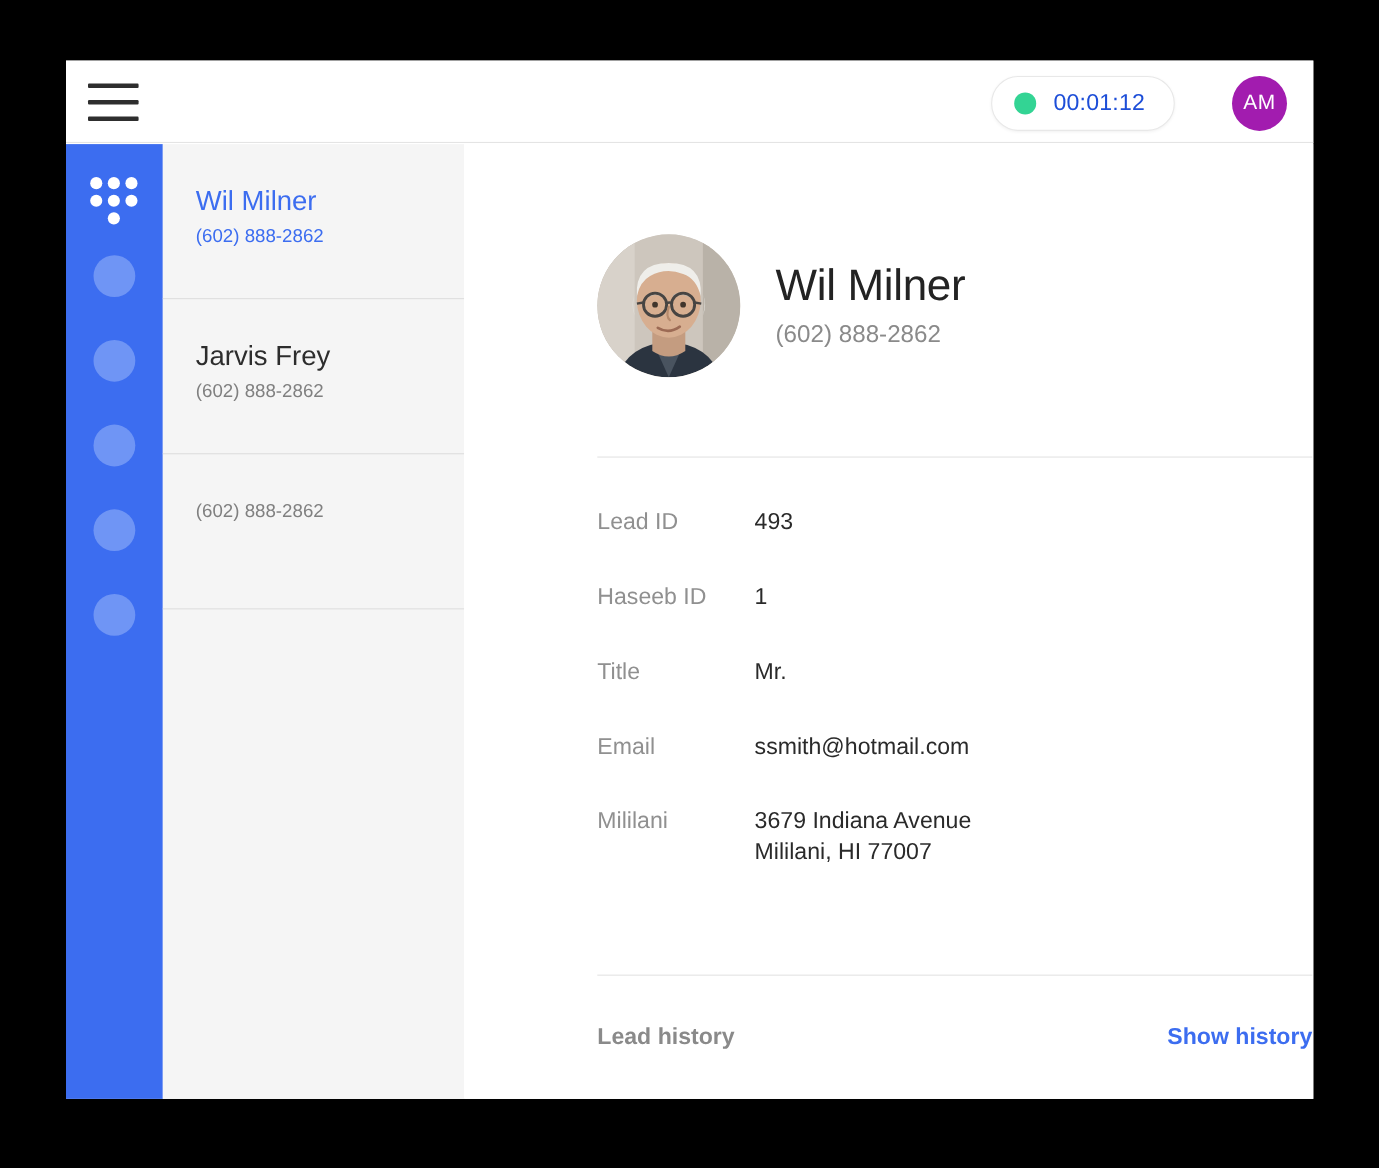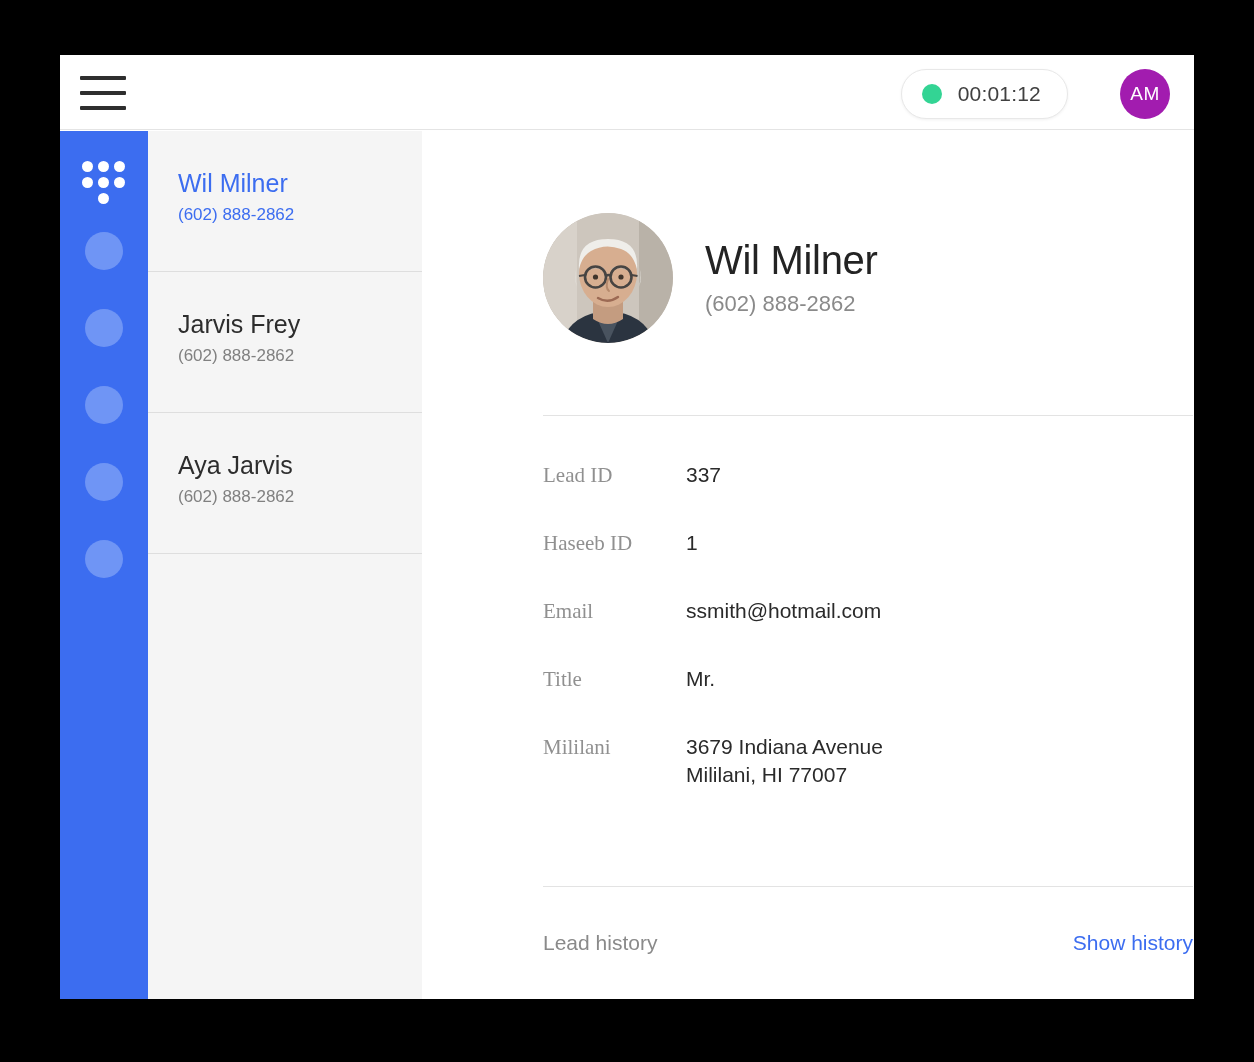--- a/index.html
+++ b/index.html
@@ -63,21 +63,21 @@
     cursor: pointer;
   }
   #status-dot {
     width: 20px; height: 20px;
     border-radius: 50%;
     background: #33d494;
     flex: 0 0 auto;
   }
   #timer-text {
     font-size: 21px;
-    color: #404040;
+    color: #1d4ed8;
     letter-spacing: 0.2px;
     white-space: nowrap;
   }
 
   #user-avatar {
     position: absolute;
     right: 24px; top: 14px;
     width: 50px; height: 50px;
     border-radius: 50%;
     background: #a21caf;
@@ -202,36 +202,36 @@
     align-items: flex-start;
     margin-bottom: 40px;
   }
   .field-row:last-child { margin-bottom: 0; }
   .field-label {
     width: 143px;
     flex: 0 0 143px;
     font-size: 21px;
     color: #909090;
     line-height: 28px;
-    font-family: Liberation Serif, serif;
   }
   .field-value {
     font-size: 21px;
     color: #2a2a2a;
     line-height: 28px;
     white-space: pre-line;
   }
 
   #history-row {
     position: absolute;
     left: 121px; top: 800px;
     width: 650px;
     display: flex;
     align-items: center;
     justify-content: space-between;
+    font-weight: bold;
   }
   #history-label {
     font-size: 21px;
     color: #8a8a8a;
   }
   #show-history-link {
     font-size: 21px;
     color: #3c6df0;
     cursor: pointer;
     margin-left: 36px;
@@ -284,21 +284,20 @@
       <div class="contact-name">Wil Milner</div>
       <div class="contact-phone">(602) 888-2862</div>
     </div>
 
     <div class="contact-item">
       <div class="contact-name">Jarvis Frey</div>
       <div class="contact-phone">(602) 888-2862</div>
     </div>
 
     <div class="contact-item">
-      <div class="contact-name">Aya Jarvis</div>
       <div class="contact-phone">(602) 888-2862</div>
     </div>
   </div>
 
   <div id="detail-pane">
 
     <div id="profile-header">
       <div id="profile-photo">
         <svg viewBox="0 0 130 130" width="130" height="130" aria-hidden="true">
           <defs>
@@ -343,33 +342,33 @@
         <div id="profile-name">Wil Milner</div>
         <div id="profile-phone">(602) 888-2862</div>
       </div>
     </div>
 
     <div class="divider" id="divider-top"></div>
 
     <div id="fields">
       <div class="field-row">
         <div class="field-label">Lead ID</div>
-        <div class="field-value">337</div>
+        <div class="field-value">493</div>
       </div>
       <div class="field-row">
         <div class="field-label">Haseeb ID</div>
         <div class="field-value">1</div>
       </div>
       <div class="field-row">
+        <div class="field-label">Title</div>
+        <div class="field-value">Mr.</div>
+      </div>
+      <div class="field-row">
         <div class="field-label">Email</div>
         <div class="field-value">ssmith@hotmail.com</div>
-      </div>
-      <div class="field-row">
-        <div class="field-label">Title</div>
-        <div class="field-value">Mr.</div>
       </div>
       <div class="field-row">
         <div class="field-label">Mililani</div>
         <div class="field-value">3679 Indiana Avenue
 Mililani, HI 77007</div>
       </div>
     </div>
 
     <div class="divider" id="divider-bottom"></div>
 

